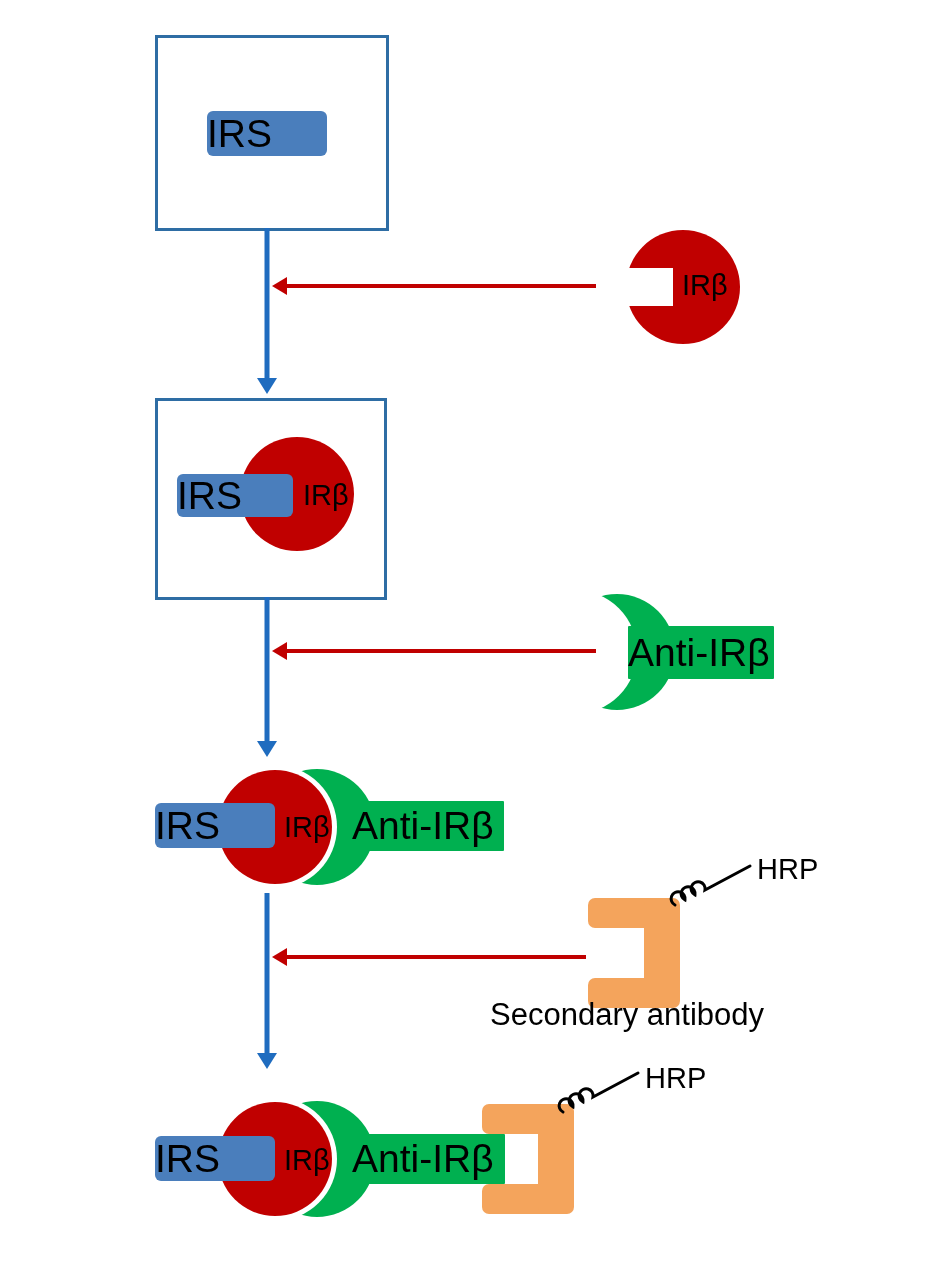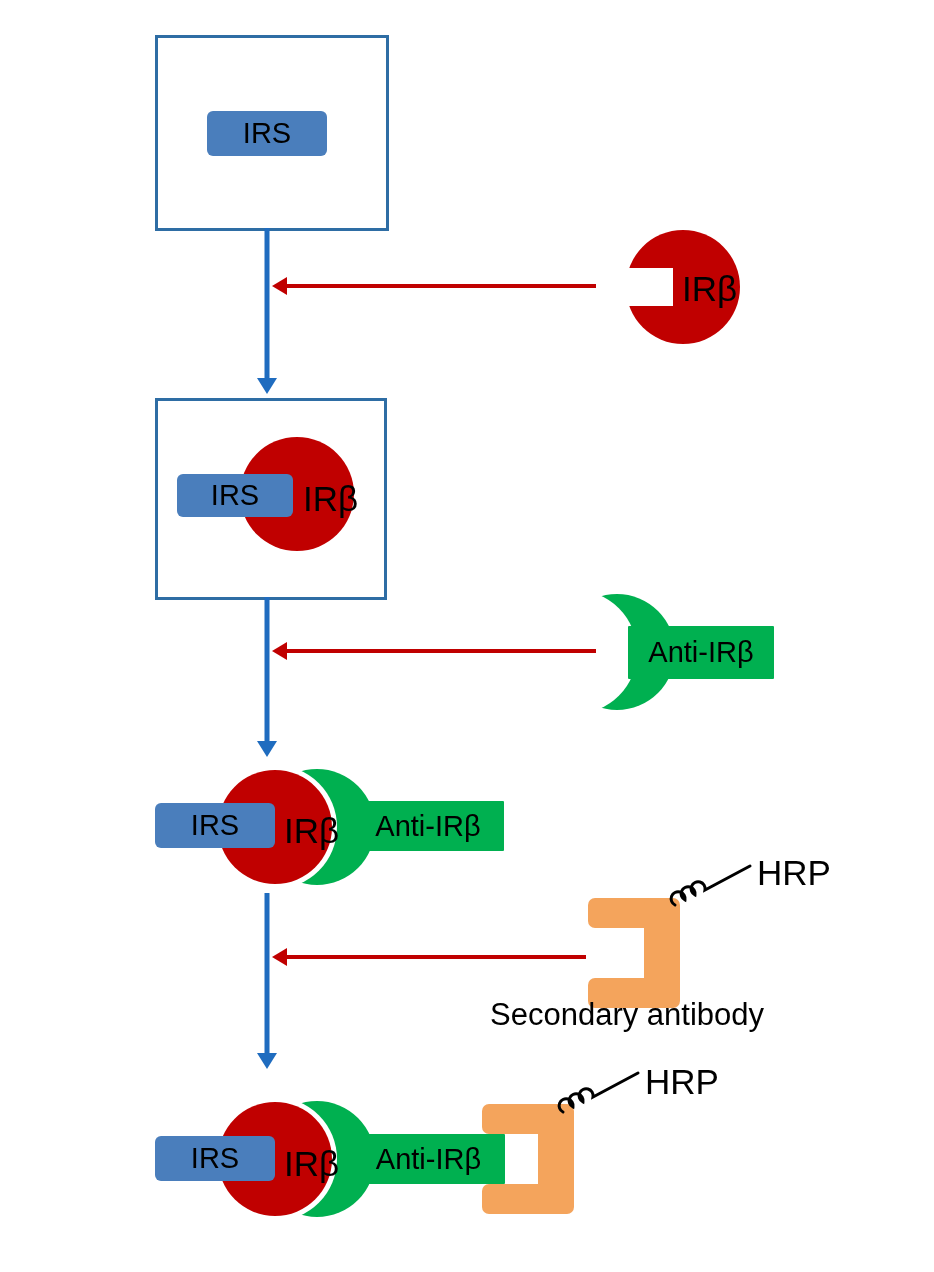--- a/index.html
+++ b/index.html
@@ -13,28 +13,28 @@
     --text:#000000;
   }
   html,body{margin:0;padding:0;background:#ffffff;}
   .canvas{
     position:relative;width:934px;height:1272px;margin:0 auto;background:#ffffff;
     font-family:"Liberation Sans", sans-serif;color:var(--text);overflow:hidden;
   }
   .abs{position:absolute;}
   .box{position:absolute;border:3px solid var(--box-border);background:transparent;}
   .badge{
-    position:absolute;display:flex;align-items:center;justify-content:center;
-    font-size:29px;color:var(--text);
+    position:absolute;display:flex;align-items:center;justify-content:flex-start;
+    font-size:39px;color:var(--text);
   }
   .badge.irs{background:var(--steel);border-radius:6px;}
   .badge.anti{background:var(--green);border-radius:1px;}
   .circle-red{position:absolute;background:var(--red);border-radius:50%;}
   .notch{position:absolute;background:#ffffff;}
-  .lbl{position:absolute;font-size:35px;color:var(--text);white-space:nowrap;}
+  .lbl{position:absolute;font-size:29px;color:var(--text);white-space:nowrap;}
   .caption{position:absolute;font-size:31px;color:var(--text);white-space:nowrap;}
   
   .varrow{position:absolute;}
   .varrow .line{position:absolute;top:0;bottom:13px;left:50%;transform:translateX(-50%);width:5px;background:var(--blue);}
   .varrow .head{position:absolute;bottom:0;left:50%;transform:translateX(-50%);width:0;height:0;
     border-left:10px solid transparent;border-right:10px solid transparent;border-top:16px solid var(--blue);}
   
   .harrow{position:absolute;}
   .harrow .line{position:absolute;left:13px;right:0;top:50%;transform:translateY(-50%);height:4px;background:var(--red);}
   .harrow .head{position:absolute;left:0;top:50%;transform:translateY(-50%);width:0;height:0;

